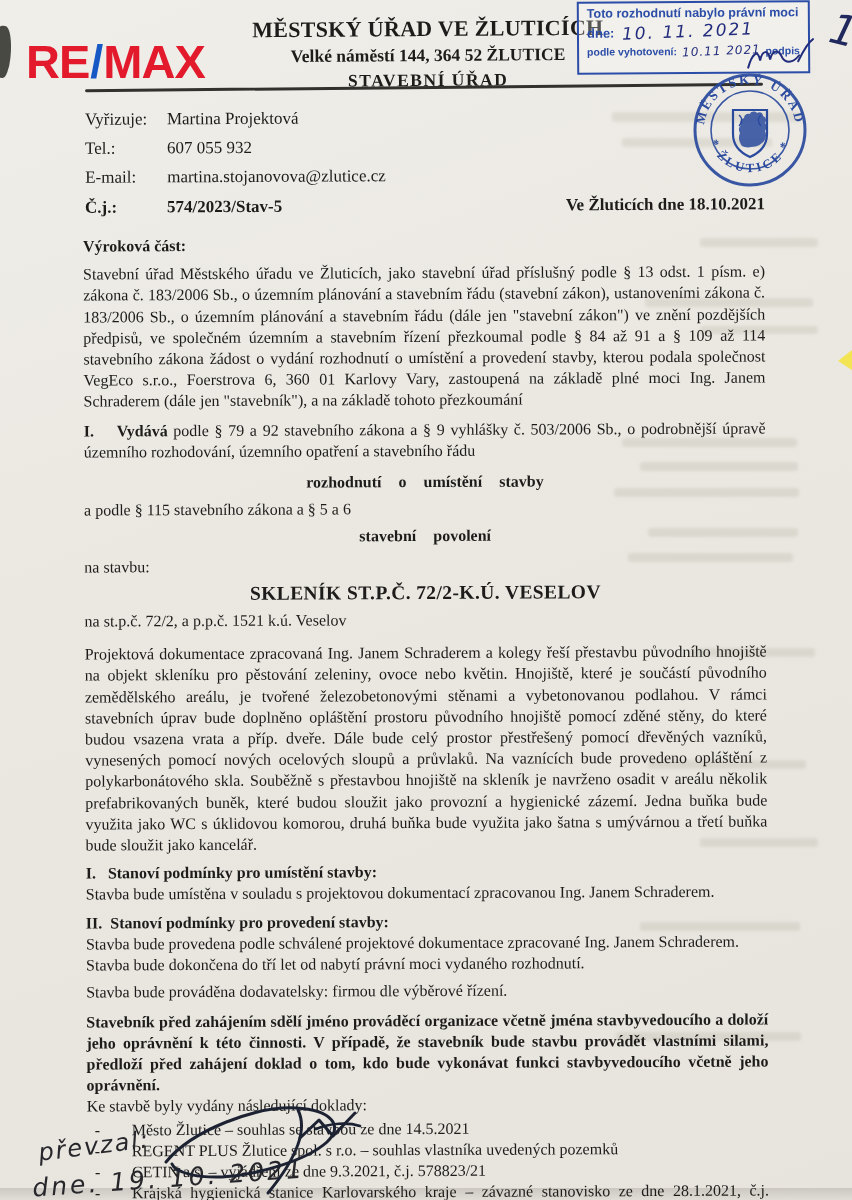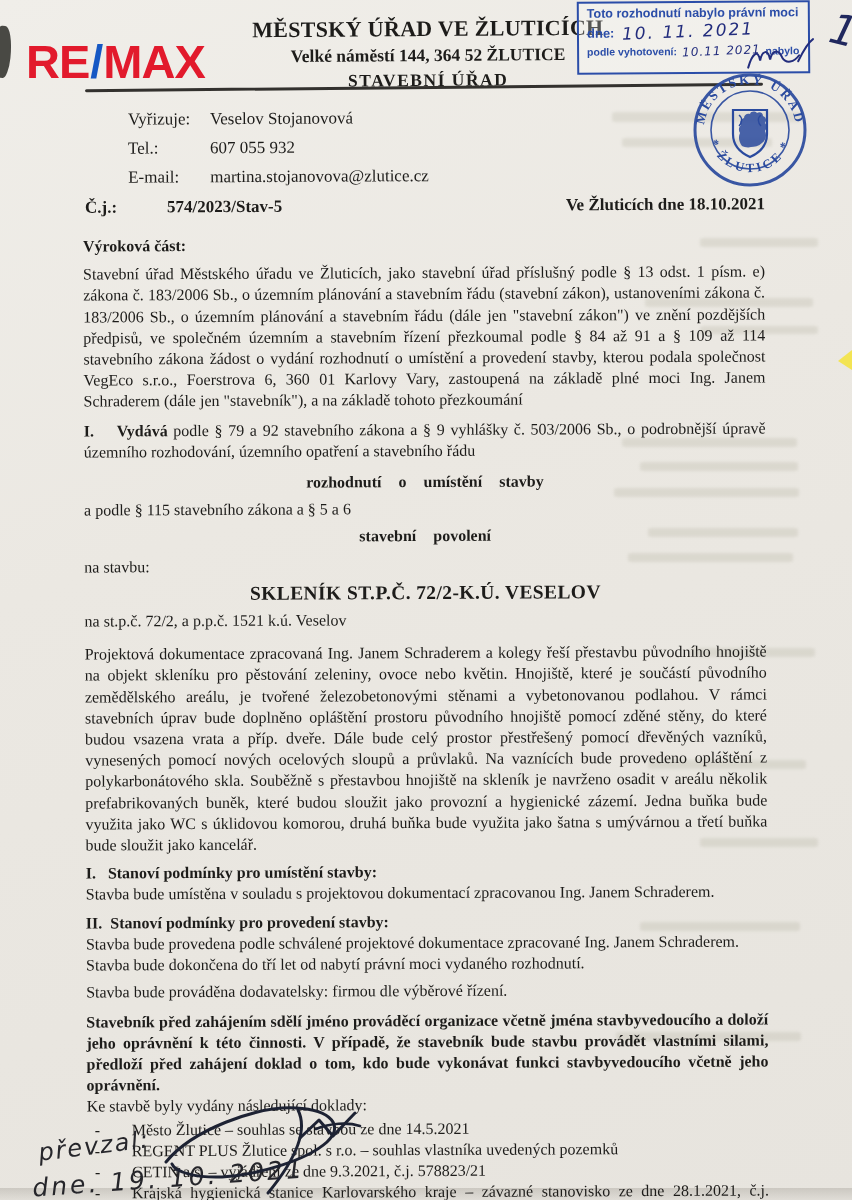--- a/index.html
+++ b/index.html
@@ -36,21 +36,21 @@
   .hw-date-big{font-size:17px;letter-spacing:2px;display:inline-block;
     transform:rotate(-2deg);margin-left:4px;}
   .hw-date-small{font-size:12px;letter-spacing:1px;display:inline-block;
     transform:rotate(-2deg);margin:0 2px;}
   .moci-sig{position:absolute;right:-12px;bottom:-6px;}
   .pagenum{left:830px;top:6px;font-family:"DejaVu Sans",sans-serif;font-style:italic;
     font-size:42px;color:#20285e;transform:rotate(14deg);}
   
   .contact{left:85px;top:104px;font-size:17px;transform:rotate(-.3deg);}
   .contact .row{display:flex;line-height:29px;}
-  .contact .lab{width:82px;margin-left:43px;}
+  .contact .lab{width:82px;}
   .refline{left:85px;top:196px;width:680px;font-size:17px;font-weight:bold;
     display:flex;transform:rotate(-.3deg);}
   .refline .lab{width:82px;}
   .refline .pd{margin-left:auto;}
   
   .docbody{left:85px;top:234px;width:682px;font-size:16px;line-height:21.2px;
     transform:rotate(-.25deg);}
   .docbody p{margin:0;}
   .just{text-align:justify;}
   .b{font-weight:bold;}
@@ -113,21 +113,21 @@
 
 <div class="abs moci">
   <div class="moci-l1">Toto rozhodnutí nabylo právní moci</div>
   <div class="moci-l2">
     <span>dne:</span>
     <span class="hw hw-date-big">10. 11. 2021</span>
   </div>
   <div class="moci-l3">
     <span>podle vyhotovení:</span>
     <span class="hw hw-date-small">10.11 2021</span>
-    <span>nabylo</span>
+    <span>podpis</span>
   </div>
   <svg class="moci-sig" width="78" height="40" viewBox="0 0 78 40">
     <path d="M6 30 C 10 16 16 11 18 23 C 20 13 26 11 28 22 C 30 13 36 11 40 20 C 44 27 52 25 57 18" fill="none" stroke="#232d7d" stroke-width="2" stroke-linecap="round"></path>
     <path d="M56 24 C 62 12 68 4 71 2" fill="none" stroke="#232d7d" stroke-width="2" stroke-linecap="round"></path>
   </svg>
 </div>
 <div class="abs pagenum">1</div>
 
 <svg class="abs" style="left:690px;top:70px" width="120" height="120" viewBox="0 0 120 120">
   <g stroke="#2a4a9e" fill="none" opacity=".92">
@@ -147,21 +147,21 @@
   <g>
     <path d="M43 40 h34 v24 c0 12 -8 19 -17 23 c-9 -4 -17 -11 -17 -23 z" fill="none" stroke="#2a4a9e" stroke-width="2.2"></path>
     <path d="M52 76 c-3 -4 -4 -9 -2 -13 c-2 -3 -1 -6 1 -8 c-2 -3 0 -6 3 -7 c0 -3 3 -5 6 -4 c1 -3 5 -3 7 -1 c3 -2 6 0 6 3 c3 1 4 4 2 7 c2 2 2 5 0 8 c2 4 1 9 -3 12 c-3 3 -8 4 -11 4 c-3 1 -7 0 -9 -1 z" fill="#2a4a9e" opacity=".85"></path>
     <path d="M49 45 c4 3 3 8 0 11 m22 -11 c-4 3 -3 8 0 11" stroke="#2a4a9e" stroke-width="1.4" fill="none"></path>
   </g>
 </svg>
 
 <div class="abs contact">
   <div class="row">
     <span class="lab">Vyřizuje:</span>
-    <span>Veselov Stojanovová</span>
+    <span>Martina Projektová</span>
   </div>
   <div class="row">
     <span class="lab">Tel.:</span>
     <span>607 055 932</span>
   </div>
   <div class="row">
     <span class="lab">E-mail:</span>
     <span>martina.stojanovova@zlutice.cz</span>
   </div>
 </div>

